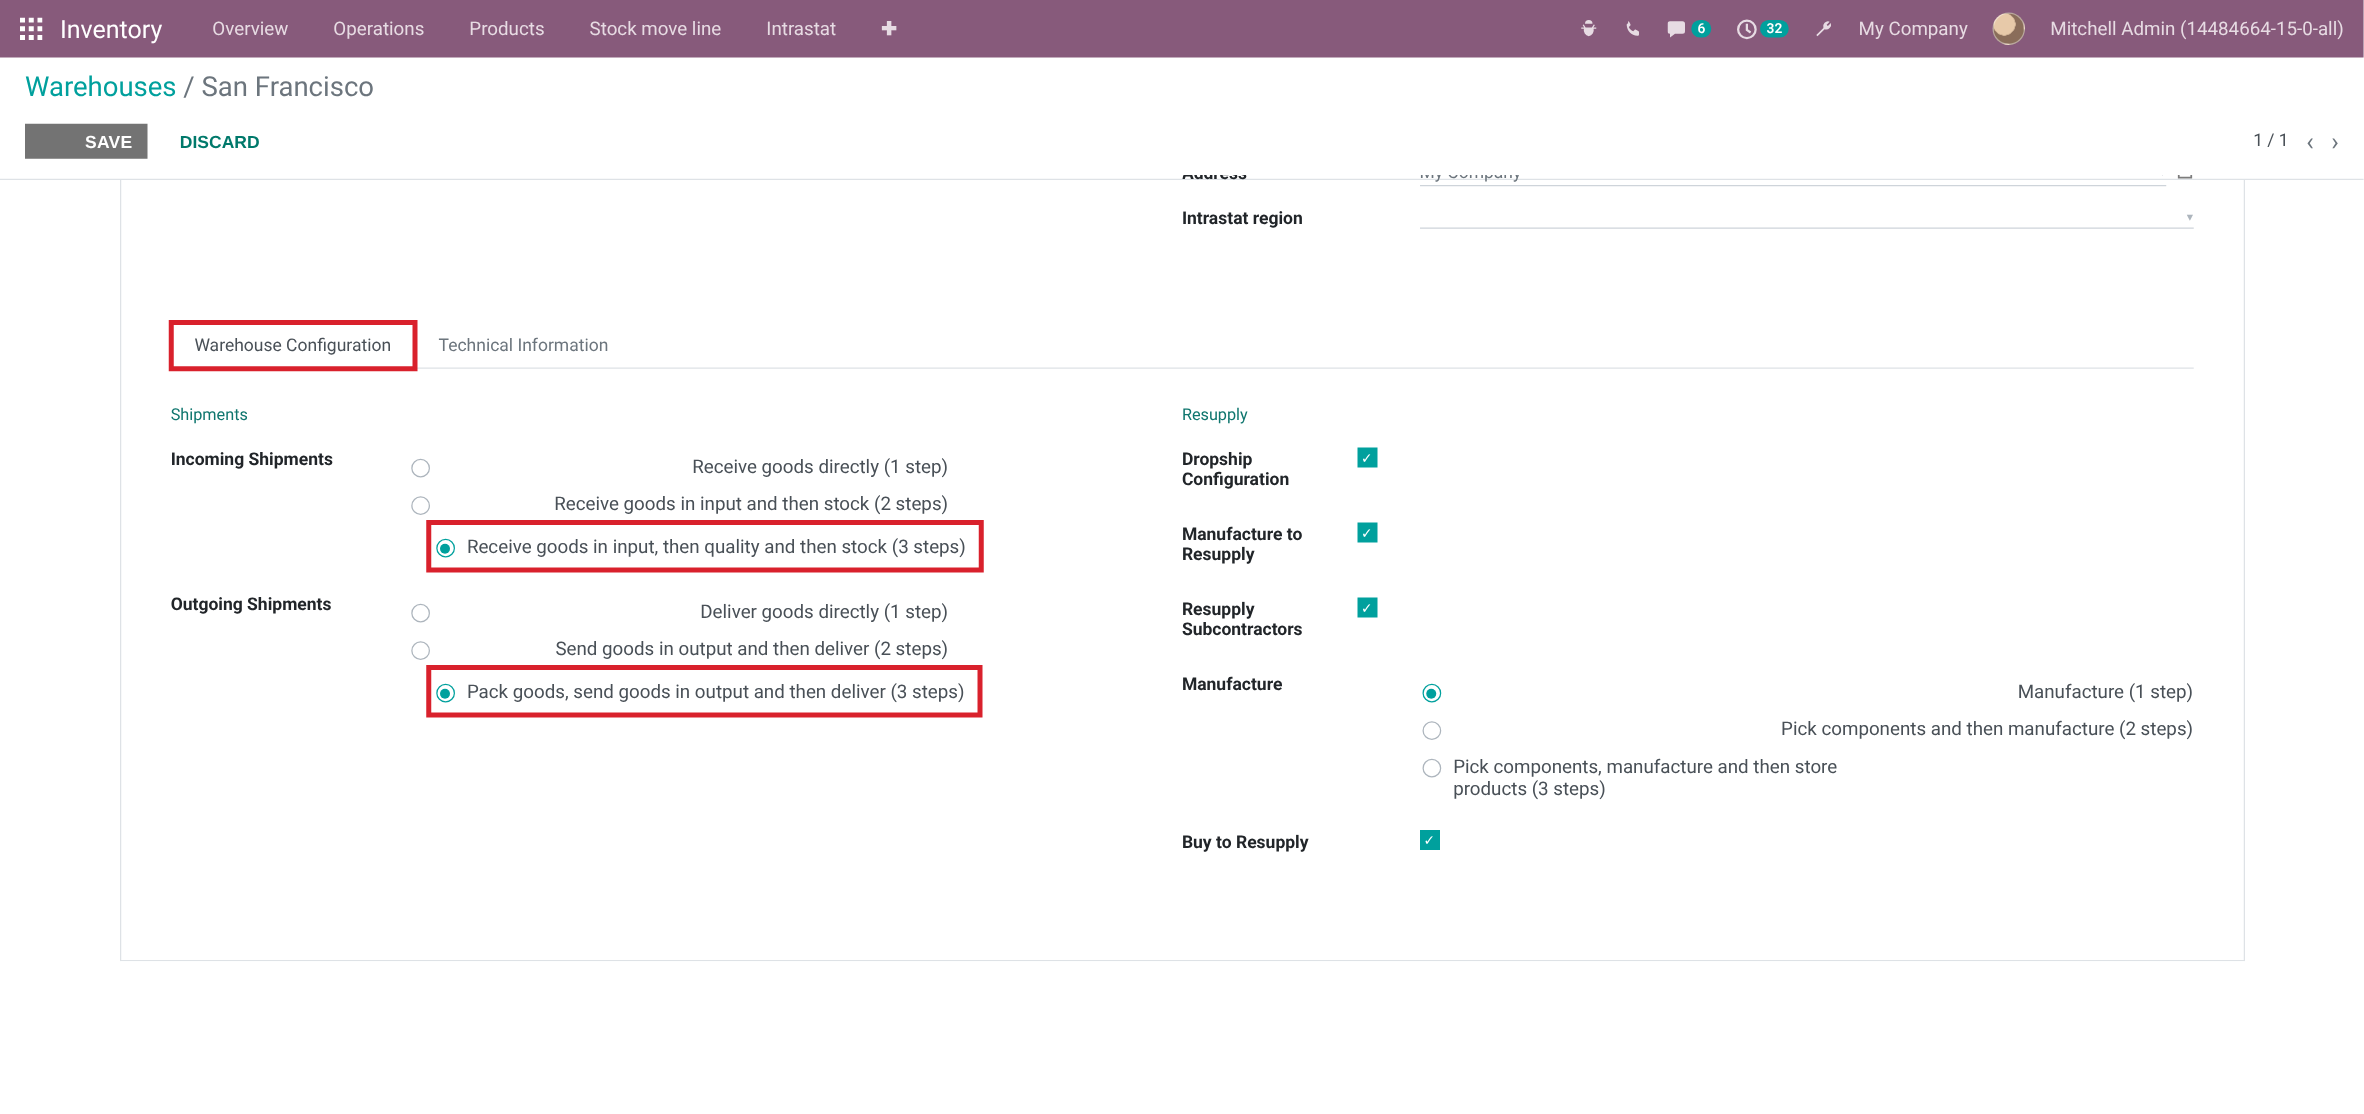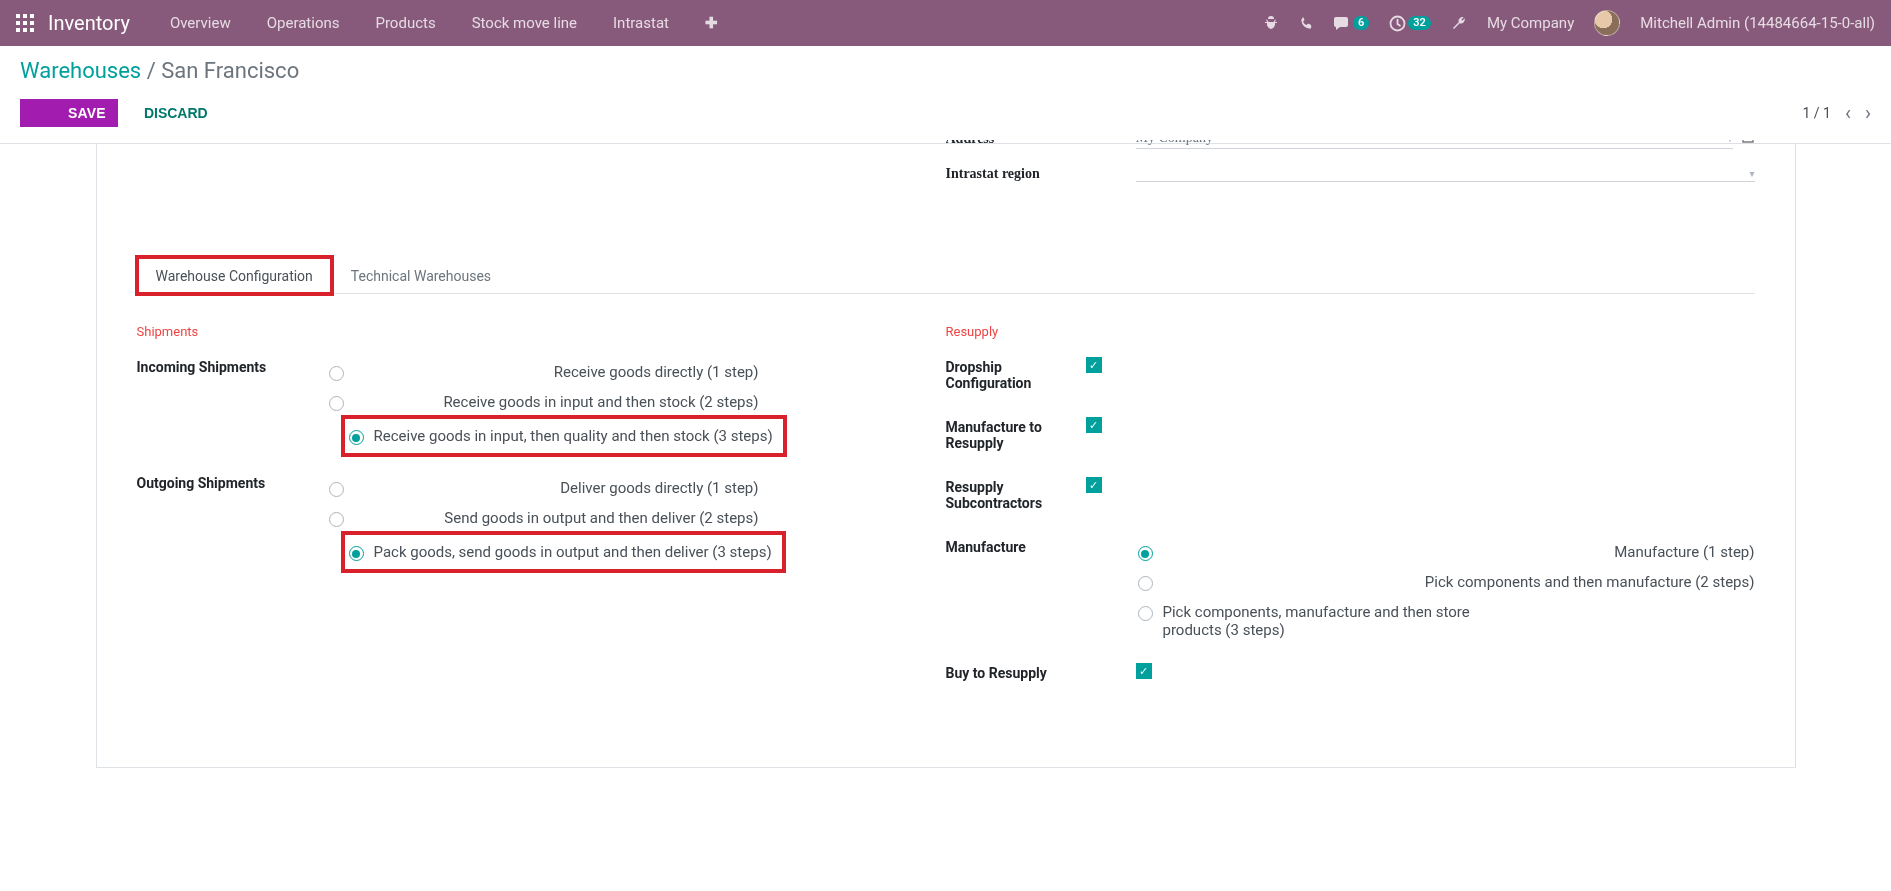--- a/index.html
+++ b/index.html
@@ -85,21 +85,21 @@
     display: flex;
     align-items: center;
   }
   .btn {
     display: inline-block;
     padding: 6px 12px;
     font-size: 14px;
     border: none;
     cursor: pointer;
   }
-  .btn-primary { background: #a21caf; color: #fff; font-weight: 600; letter-spacing: .2px; padding-left: 48px;}
+  .btn-primary { background: #737373; color: #fff; font-weight: 600; letter-spacing: .2px; padding-left: 48px;}
   .btn-link { background: transparent; color: #00796b; font-weight: 600; margin-left: 14px;}
   .cp-right {
     margin-left: auto;
     display: flex;
     align-items: center;
     gap: 14px;
     color: #495057;
   }
   .pager-arrow { color:#6c757d; cursor:pointer; font-size:20px; }
   
@@ -117,21 +117,20 @@
     position: relative;
   }
   
   .topfields {
     display: flex;
     justify-content: flex-end;
     padding-top: 0;
   }
   .topfields .col {
     width: 50%;
-    font-family: Liberation Serif, serif;
   }
   .field-row {
     display: flex;
     align-items: center;
     padding: 4px 0;
   }
   .field-label {
     width: 190px;
     font-weight: 700;
     color: #212529;
@@ -183,21 +182,21 @@
     background: #fff;
   }
   .red-box { outline: 4px solid #d9212c; outline-offset: -2px; }
   
   .tab-content {
     display: flex;
     padding-top: 30px;
   }
   .col-left, .col-right { width: 50%; }
   .sect-title {
-    color: #ef4444;
+    color: #0f766e;
     font-size: 13px;
     margin-bottom: 18px;
   }
   .group-row {
     display: flex;
     margin-bottom: 18px;
   }
   .group-label {
     width: 192px;
     font-weight: 700;
@@ -352,21 +351,21 @@
           <div class="field-input-wrap">
             <span></span>
             <span class="dd-caret">▾</span>
           </div>
         </div>
       </div>
     </div>
 
     <div class="tabs">
       <div class="tab active red-box">Warehouse Configuration</div>
-      <div class="tab">Technical Warehouses</div>
+      <div class="tab">Technical Information</div>
     </div>
 
     <div class="tab-content">
 
       <div class="col-left">
         <div class="sect-title">Shipments</div>
 
         <div class="group-row">
           <div class="group-label">Incoming Shipments</div>
           <div class="options">

